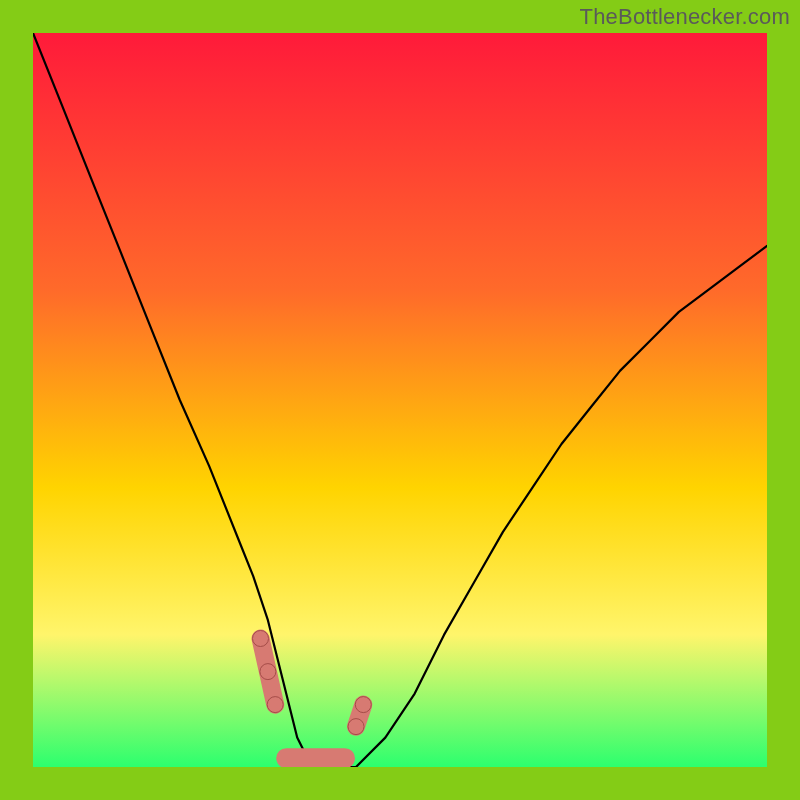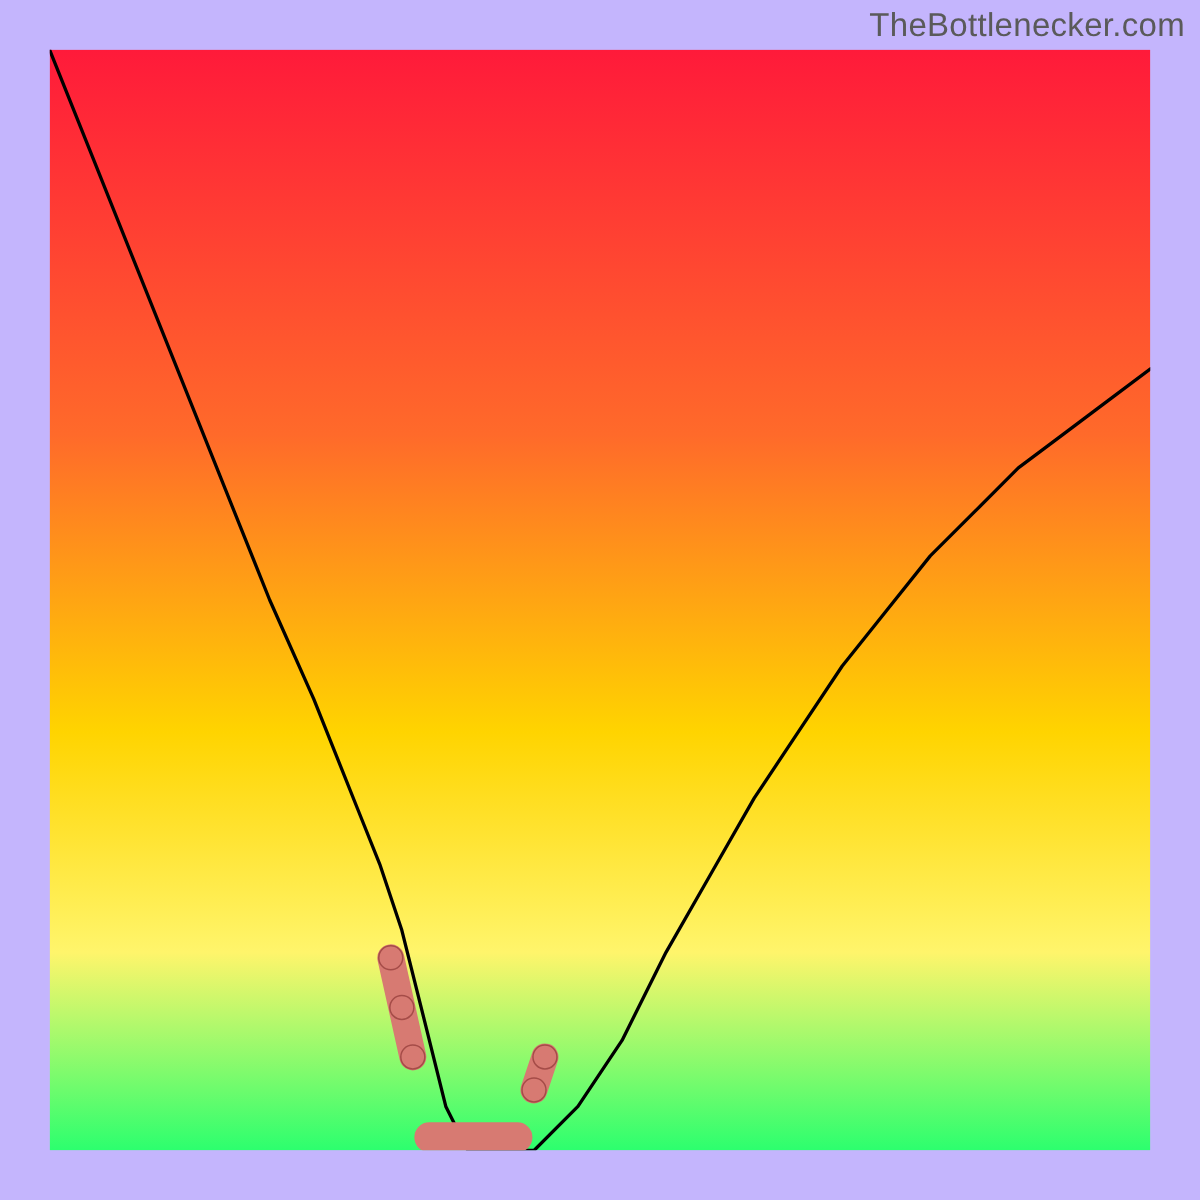--- a/index.html
+++ b/index.html
@@ -9,21 +9,21 @@
     height: 800px;
     background: #000;
     overflow: hidden;
   }
   .frame {
     position: absolute;
     left: 0;
     top: 0;
     width: 800px;
     height: 800px;
-    background: #c4b5fd;
+    background: #84cc16;
     text-align: right;
   }
   .plot {
     position: absolute;
     left: 33px;
     top: 33px;
     width: 734px;
     height: 734px;
     overflow: hidden;
   }

